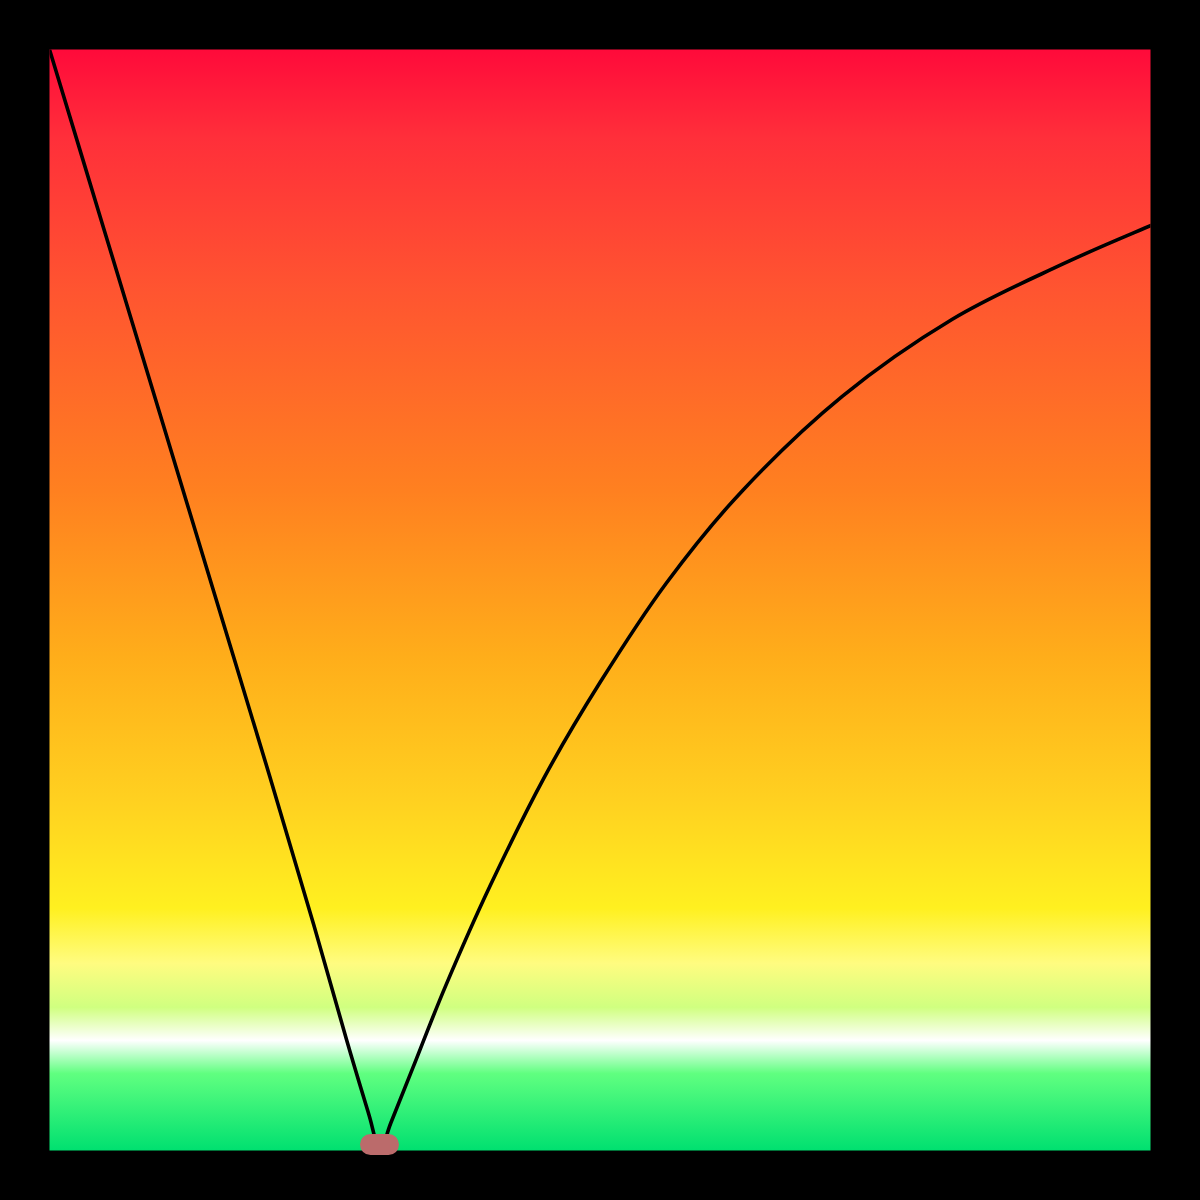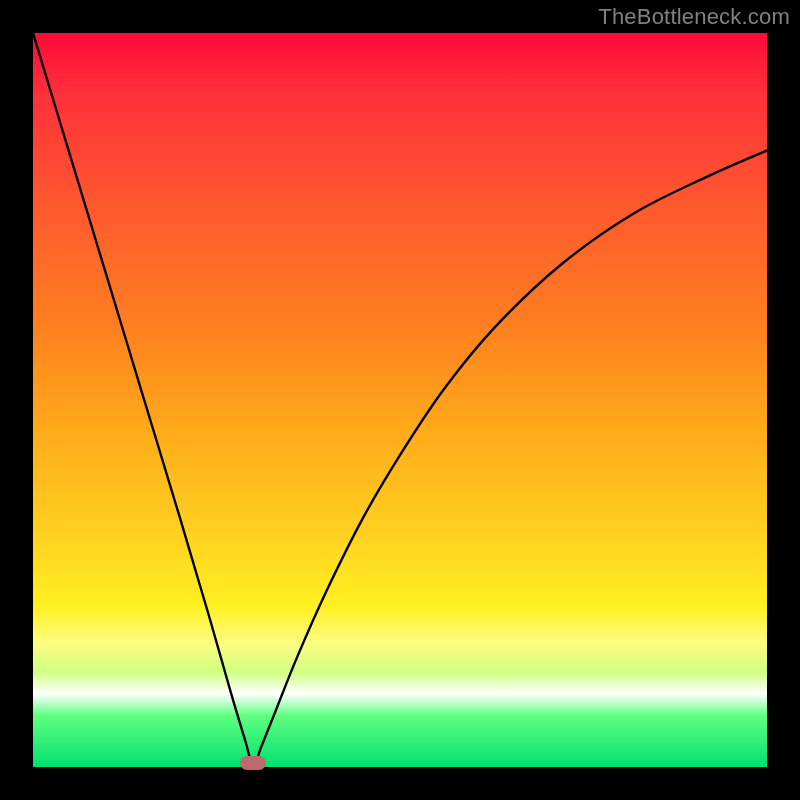--- a/index.html
+++ b/index.html
@@ -65,14 +65,13 @@
 </head>
 <body>
 
 <div class="chart-container">
   <div class="plot-area">
     <svg class="curve-svg" viewBox="0 0 734 734" preserveAspectRatio="none">
       <path id="curve-path" fill="none" stroke="#000" stroke-width="2.4" stroke-linecap="round" d="M 0 0 C 6.116666666666667 20.185000000000002, 24.46666666666667 80.74000000000001, 36.7 121.11000000000001 C 48.93333333333334 161.48000000000002, 61.16666666666667 201.84999999999997, 73.4 242.21999999999997 C 85.63333333333334 282.59, 97.86666666666666 322.96, 110.1 363.33 C 122.33333333333333 403.7, 135.79000000000002 447.73999999999995, 146.8 484.43999999999994 C 157.81 521.14, 167.59666666666666 554.17, 176.16 583.53 C 184.72333333333333 612.89, 192.06333333333333 639.5586666666667, 198.18 660.6 C 204.29666666666668 681.6413333333334, 209.19 697.5446666666667, 212.85999999999999 709.778 C 216.52999999999997 722.0113333333334, 217.75333333333333 733.0213333333334, 220.2 734 C 222.64666666666665 734.9786666666666, 223.87 724.8249999999999, 227.54 715.65 C 231.20999999999998 706.475, 236.10333333333332 694.2416666666667, 242.22 678.95 C 248.33666666666667 663.6583333333334, 255.67666666666668 644.085, 264.24 623.9 C 272.80333333333334 603.7149999999999, 282.59000000000003 581.0833333333334, 293.6 557.84 C 304.61 534.5966666666667, 318.06666666666666 507.0716666666666, 330.3 484.43999999999994 C 342.53333333333336 461.8083333333333, 353.54333333333335 443.4583333333333, 367 422.05 C 380.45666666666665 400.6416666666667, 395.13666666666666 377.3983333333333, 411.04 355.99 C 426.9433333333334 334.5816666666667, 442.8466666666667 314.3966666666667, 462.42 293.6 C 481.99333333333334 272.80333333333334, 505.2366666666667 250.17166666666665, 528.48 231.20999999999998 C 551.7233333333334 212.2483333333333, 577.4133333333333 194.51000000000005, 601.88 179.83000000000004 C 626.3466666666667 165.15000000000003, 653.26 153.52833333333334, 675.28 143.13 C 697.3 132.73166666666665, 724.2133333333334 121.7216666666667, 734 117.44000000000005"></path>
     </svg>
     <div id="marker" class="marker" style="left: 220.2px; top: 730px;"></div>
   </div>
-  <div class="watermark">TheBottleneck.com</div>
 </div>
 
 </body></html>

